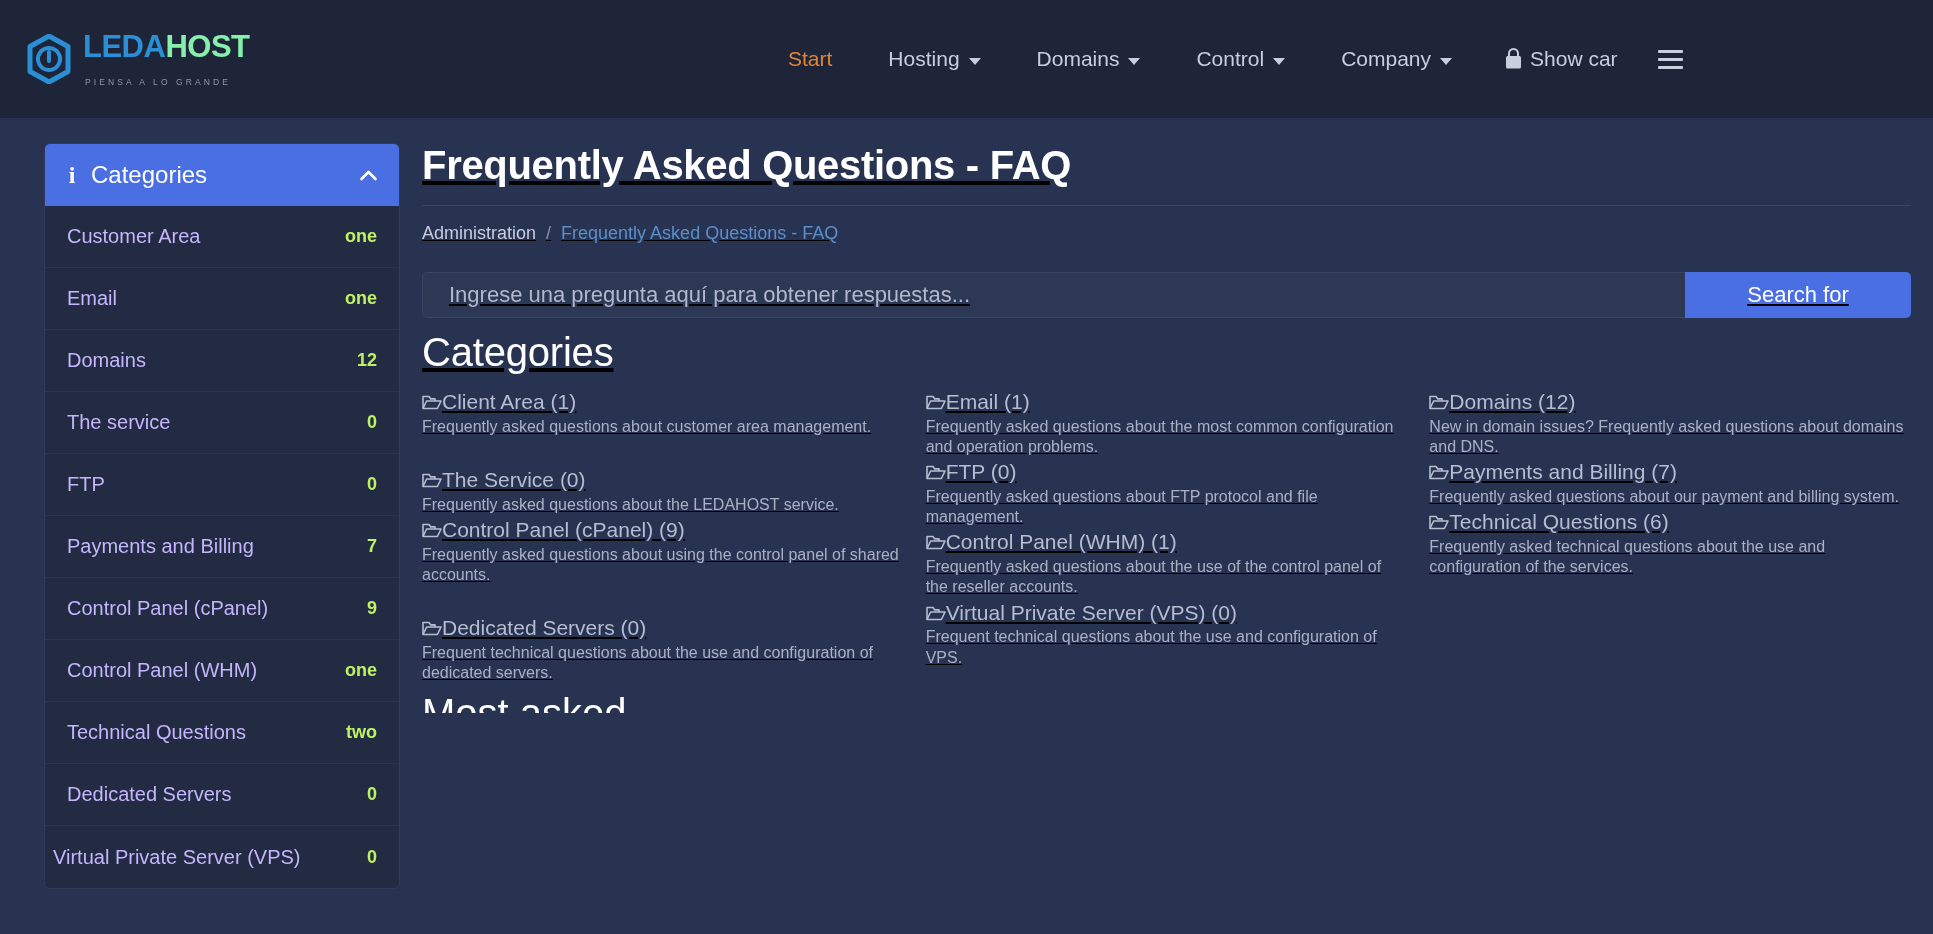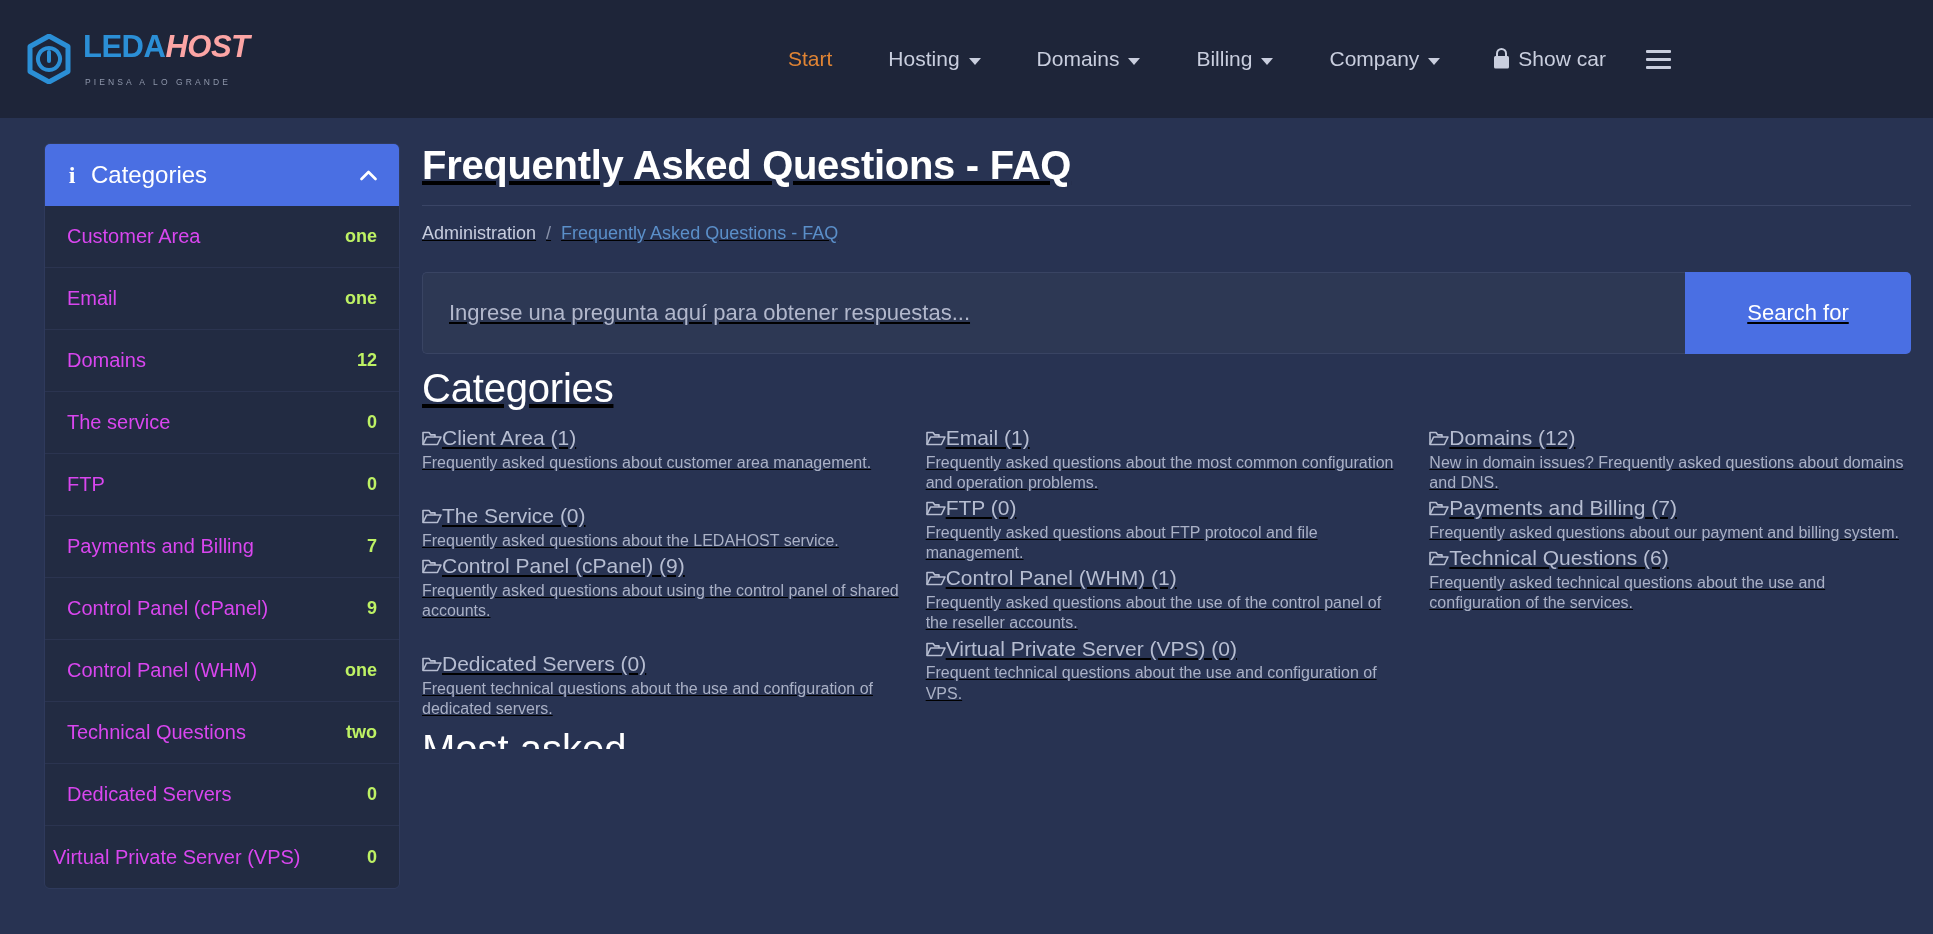--- a/index.html
+++ b/index.html
@@ -19,21 +19,21 @@
     display: flex;
     align-items: center;
     padding: 0 26px 0 26px;
     position: relative;
   }
   .brand { display: flex; align-items: center; gap: 11px; }
   .brand-mark { width: 46px; height: 50px; flex: 0 0 auto; }
   .brand-text { display: flex; flex-direction: column; line-height: 1; }
   .brand-word { font-size: 31px; font-weight: bold; letter-spacing: -0.5px; }
   .brand-leda { color: #2b8fd6; }
-  .brand-host { color: #fca5a5; font-style: italic; }
+  .brand-host { color: #86efac; }
   .brand-tag {
     font-size: 8.5px;
     letter-spacing: 3.1px;
     color: #8f97ab;
     margin-top: 16px;
     padding-left: 2px;
     font-weight: normal;
   }
 
   .main-nav {
@@ -134,21 +134,21 @@
   .panel-body { background: #222b42; }
   .cat-row {
     display: flex;
     align-items: center;
     height: 62px;
     padding: 0 22px;
     border-bottom: 1px solid #2b3450;
     cursor: pointer;
   }
   .cat-row:last-child { border-bottom: none; padding-left: 8px; }
-  .cat-row .label { color: #d946ef; font-size: 20px; }
+  .cat-row .label { color: #c4b5fd; font-size: 20px; }
   .cat-row .count {
     margin-left: auto;
     color: #bef264;
     font-size: 18px;
     font-weight: bold;
   }
 
   
   .content {
     flex: 1;
@@ -172,21 +172,21 @@
     gap: 10px;
     margin-bottom: 28px;
   }
   .breadcrumb .crumb { color: #c7cdde; }
   .breadcrumb .sep { color: #8a93ab; }
   .breadcrumb .crumb.link { color: #5b8fc9; cursor: pointer; }
 
   .search-wrap {
     display: flex;
     align-items: stretch;
-    height: 82px;
+    height: 46px;
   }
   .search-input {
     flex: 1;
     background: #2d3854;
     border: 1px solid #394463;
     border-right: none;
     border-radius: 5px 0 0 5px;
     color: #c4c9da;
     font-size: 22px;
     padding: 0 26px;
@@ -270,21 +270,21 @@
     </div>
     <div class="nav-item">
       <span>Hosting</span>
       <i class="caret"></i>
     </div>
     <div class="nav-item">
       <span>Domains</span>
       <i class="caret"></i>
     </div>
     <div class="nav-item">
-      <span>Billing</span>
+      <span>Control</span>
       <i class="caret"></i>
     </div>
     <div class="nav-item">
       <span>Company</span>
       <i class="caret"></i>
     </div>
 
     <div class="cart-link">
       <svg class="bag-icon" viewBox="0 0 19 22">
         <path d="M5 8 V5.5 a4.5 4.5 0 0 1 9 0 V8" fill="none" stroke="#c9cede" stroke-width="2"></path>

